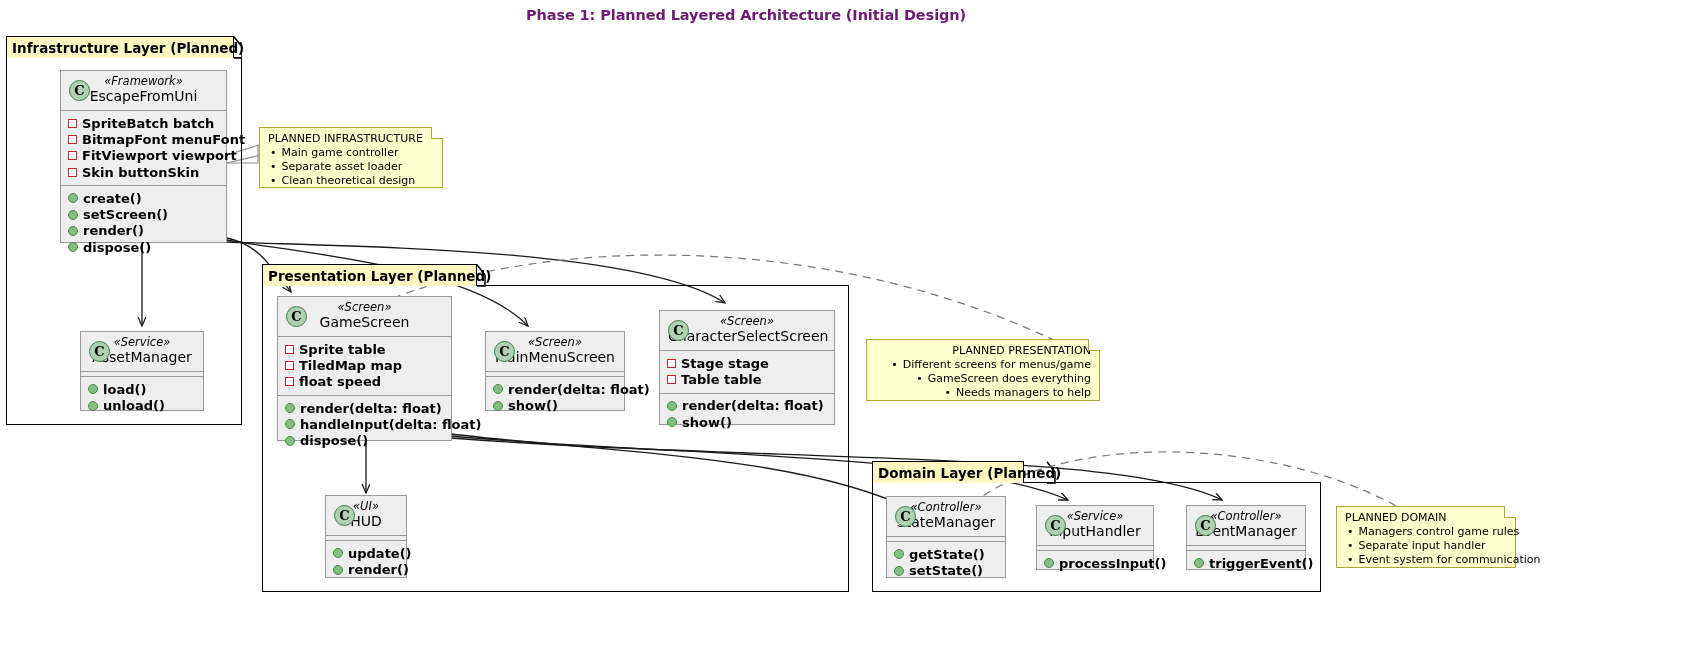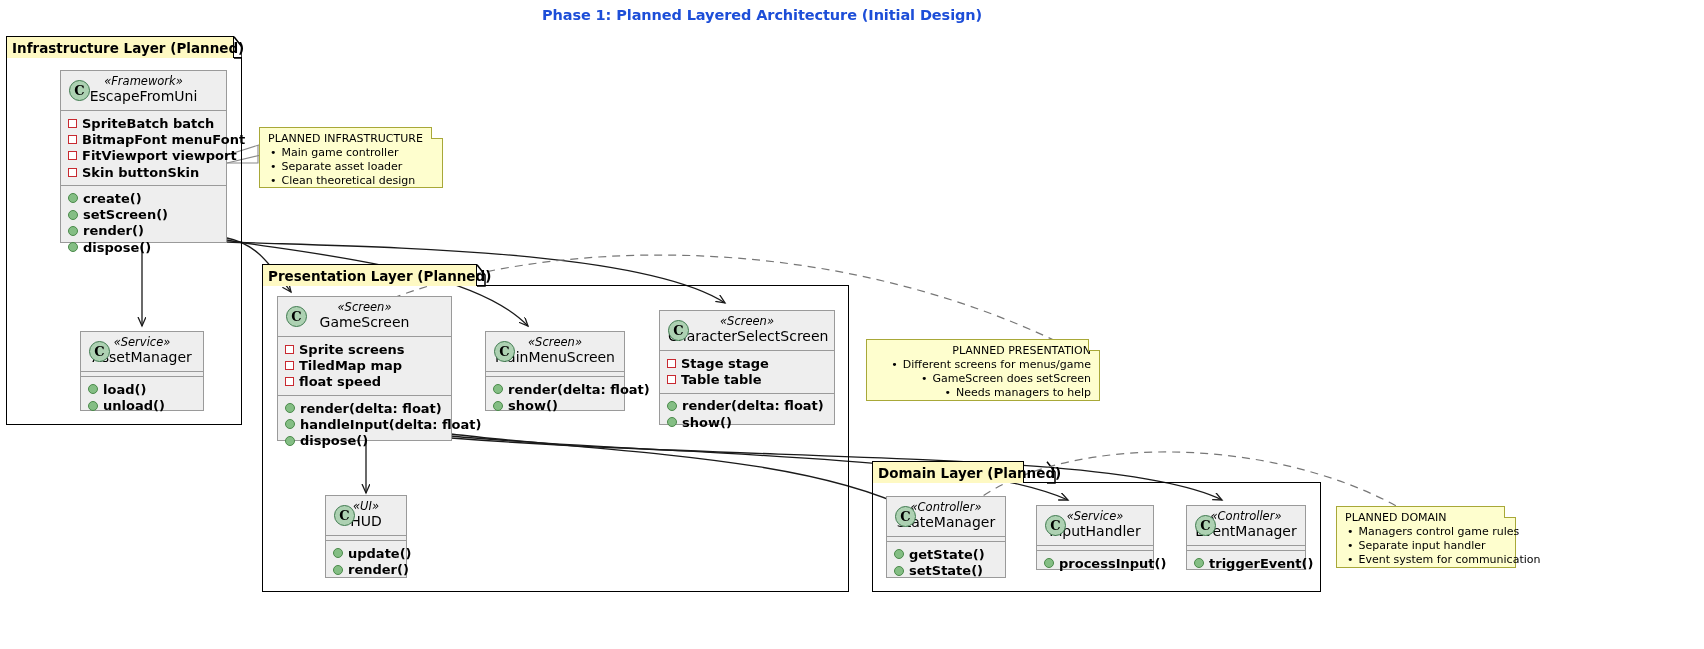--- a/index.html
+++ b/index.html
@@ -10,25 +10,25 @@
     position:relative;
     overflow:hidden;
     -webkit-font-smoothing:antialiased;
   }
   .canvas{position:absolute;left:0;top:0;width:1704px;height:649px;}
   .svg-layer{position:absolute;left:0;top:0;width:1704px;height:649px;pointer-events:none;}
 
   
   .diagram-title{
     position:absolute;
-    left:16px;top:7px;width:1492px;
+    left:0;top:7px;width:1492px;
     text-align:center;
     font-size:14.5px;
     font-weight:bold;
-    color:#1d4ed8;
+    color:#701a75;
     letter-spacing:-0.1px;
   }
 
   
   .package{position:absolute;}
   .package-tab{
     position:absolute;
     left:0;top:0;
     height:22px;
     box-sizing:border-box;
@@ -293,21 +293,21 @@
 
   <div class="uml-class" style="left:277px;top:296px;width:175px;height:145px;">
     <div class="uml-head">
       <span class="class-circle">C</span>
       <span class="uml-stereo">«Screen»</span>
       <span class="uml-name">GameScreen</span>
     </div>
     <div class="uml-section">
       <div class="uml-row">
           <span class="marker-field"></span>
-          <span>Sprite screens</span>
+          <span>Sprite table</span>
         </div>
       <div class="uml-row">
           <span class="marker-field"></span>
           <span>TiledMap map</span>
         </div>
       <div class="uml-row">
           <span class="marker-field"></span>
           <span>float speed</span>
         </div>
     </div>
@@ -447,21 +447,21 @@
     <div class="note-title">PLANNED INFRASTRUCTURE</div>
     <div class="note-li">Main game controller</div>
     <div class="note-li">Separate asset loader</div>
     <div class="note-li">Clean theoretical design</div>
   </div>
 
   <div class="note" style="left:866px;top:339px;width:234px;height:62px;text-align:right;">
     <span class="note-fold"></span>
     <div class="note-title">PLANNED PRESENTATION</div>
     <div class="note-li">Different screens for menus/game</div>
-    <div class="note-li">GameScreen does setScreen</div>
+    <div class="note-li">GameScreen does everything</div>
     <div class="note-li">Needs managers to help</div>
   </div>
 
   <div class="note" style="left:1336px;top:506px;width:180px;height:62px;">
     <span class="note-fold"></span>
     <div class="note-title">PLANNED DOMAIN</div>
     <div class="note-li">Managers control game rules</div>
     <div class="note-li">Separate input handler</div>
     <div class="note-li">Event system for communication</div>
   </div>

